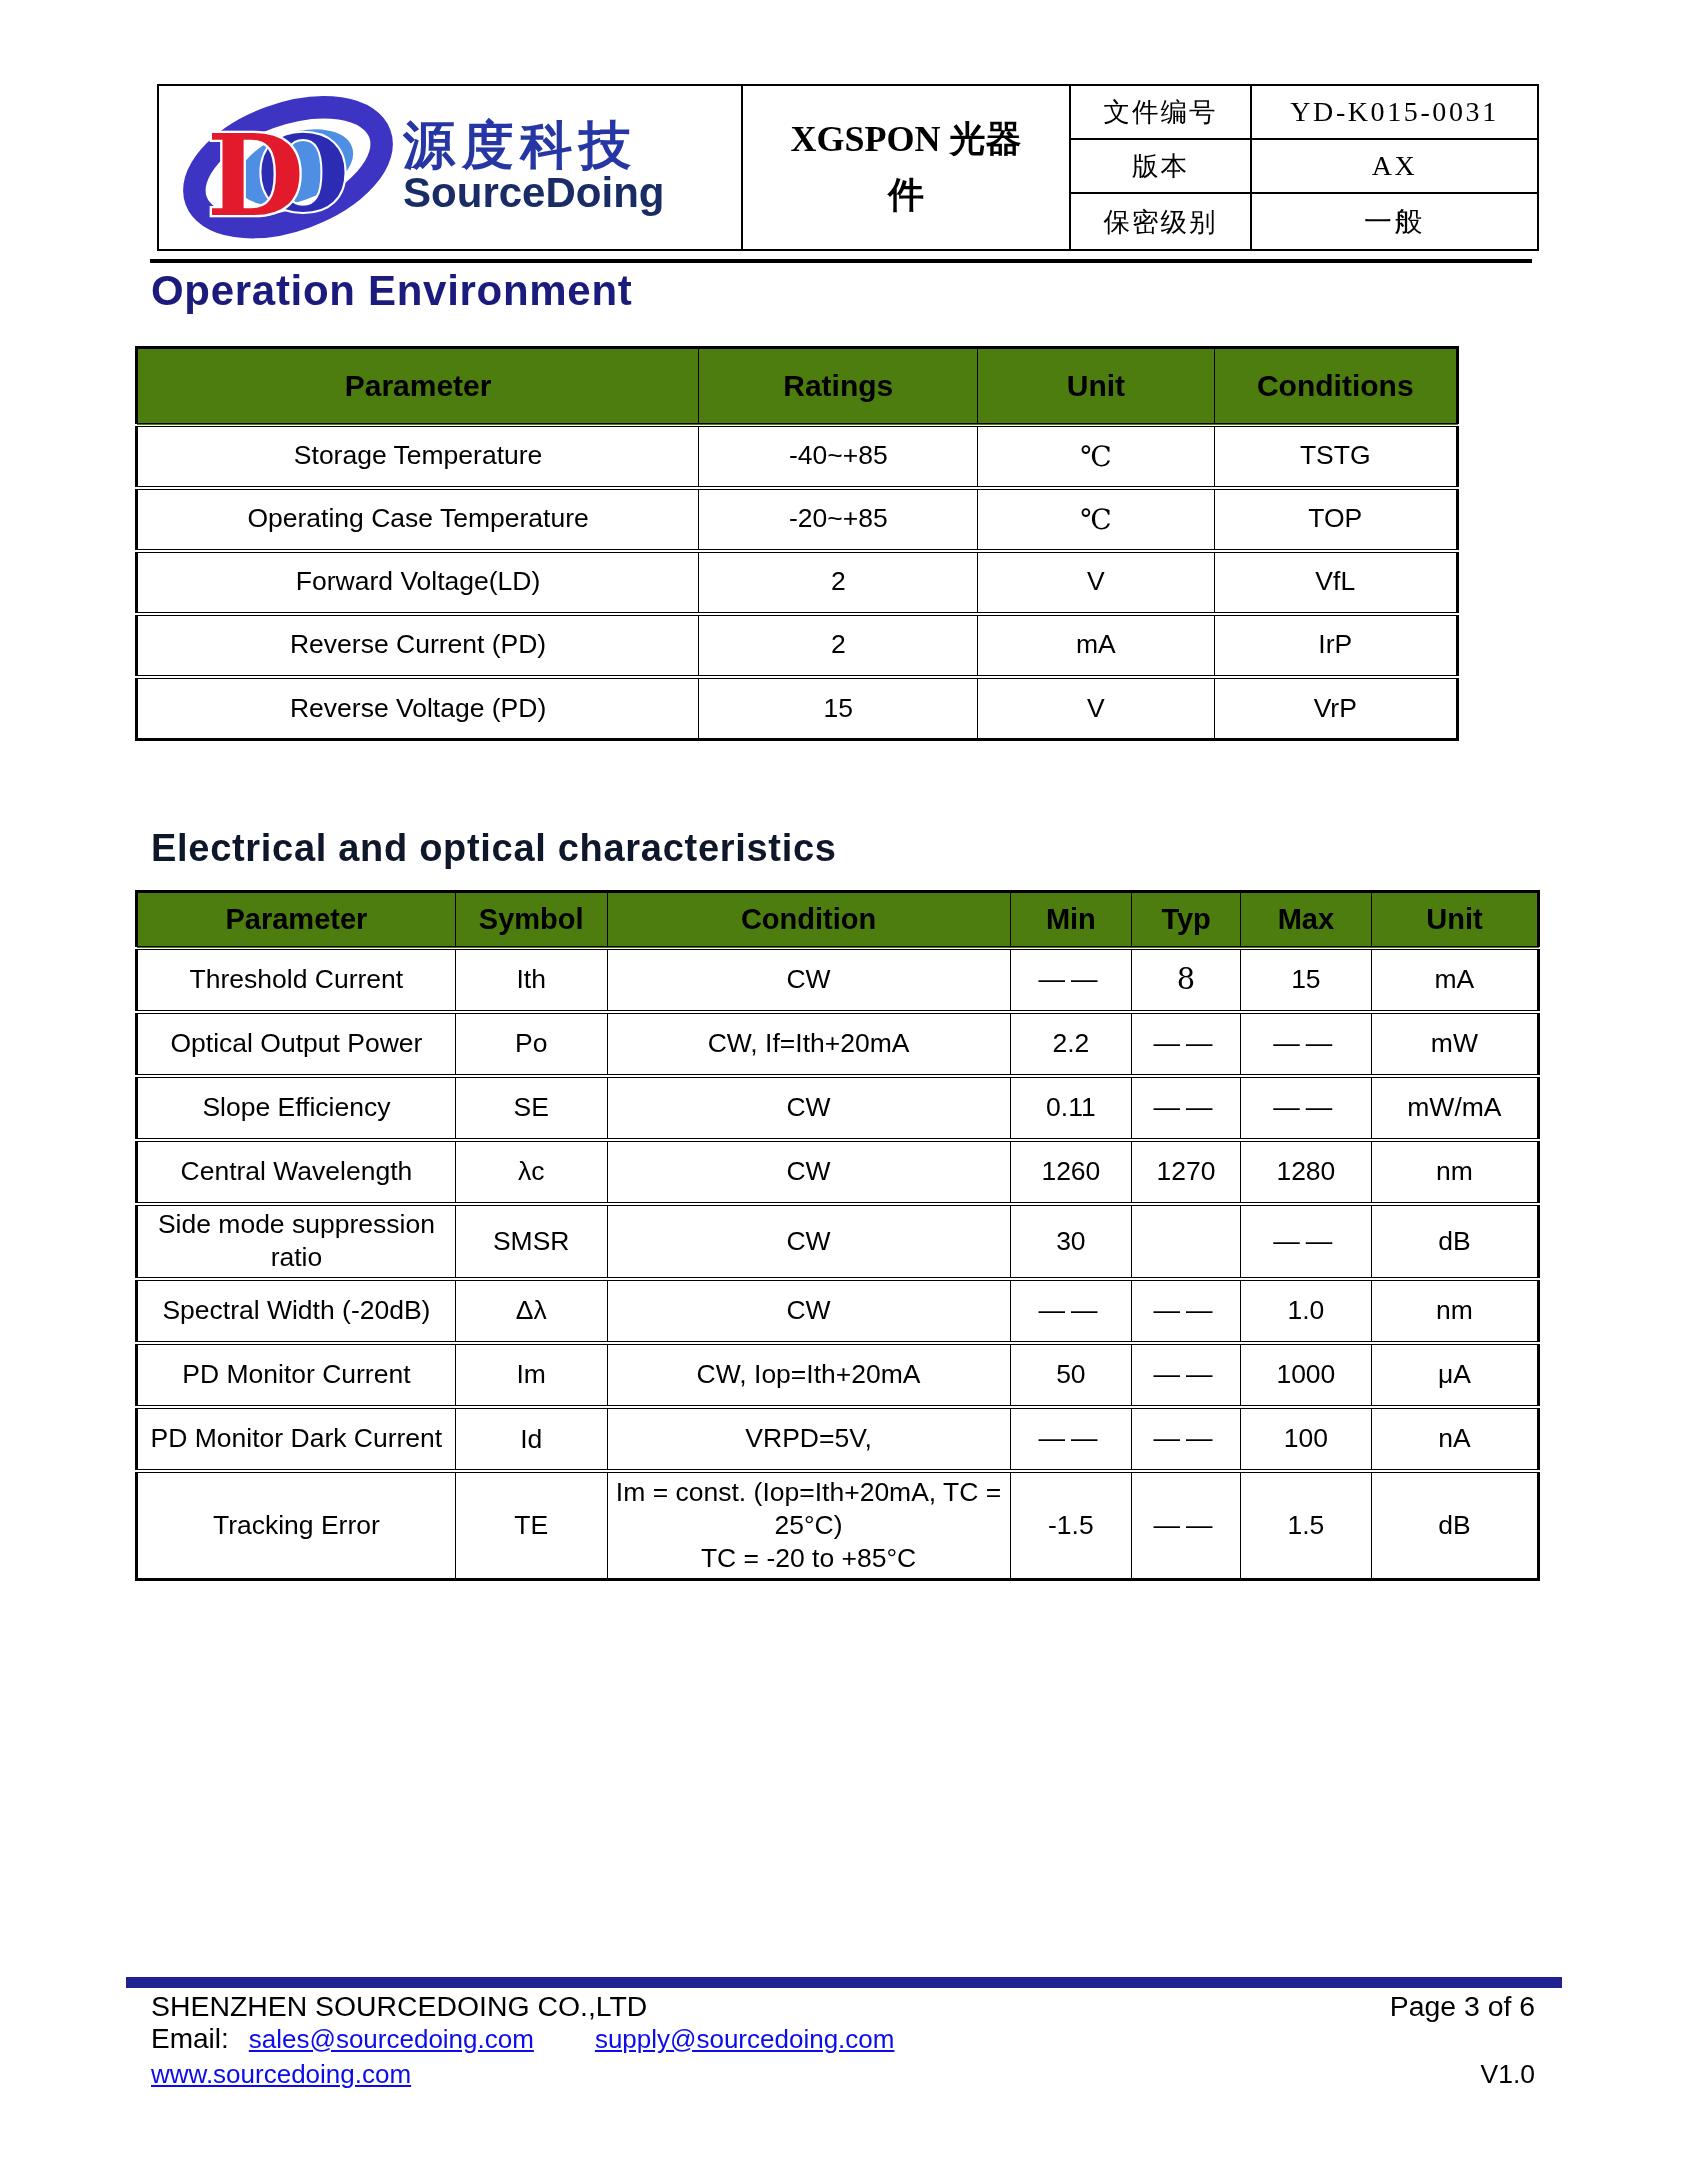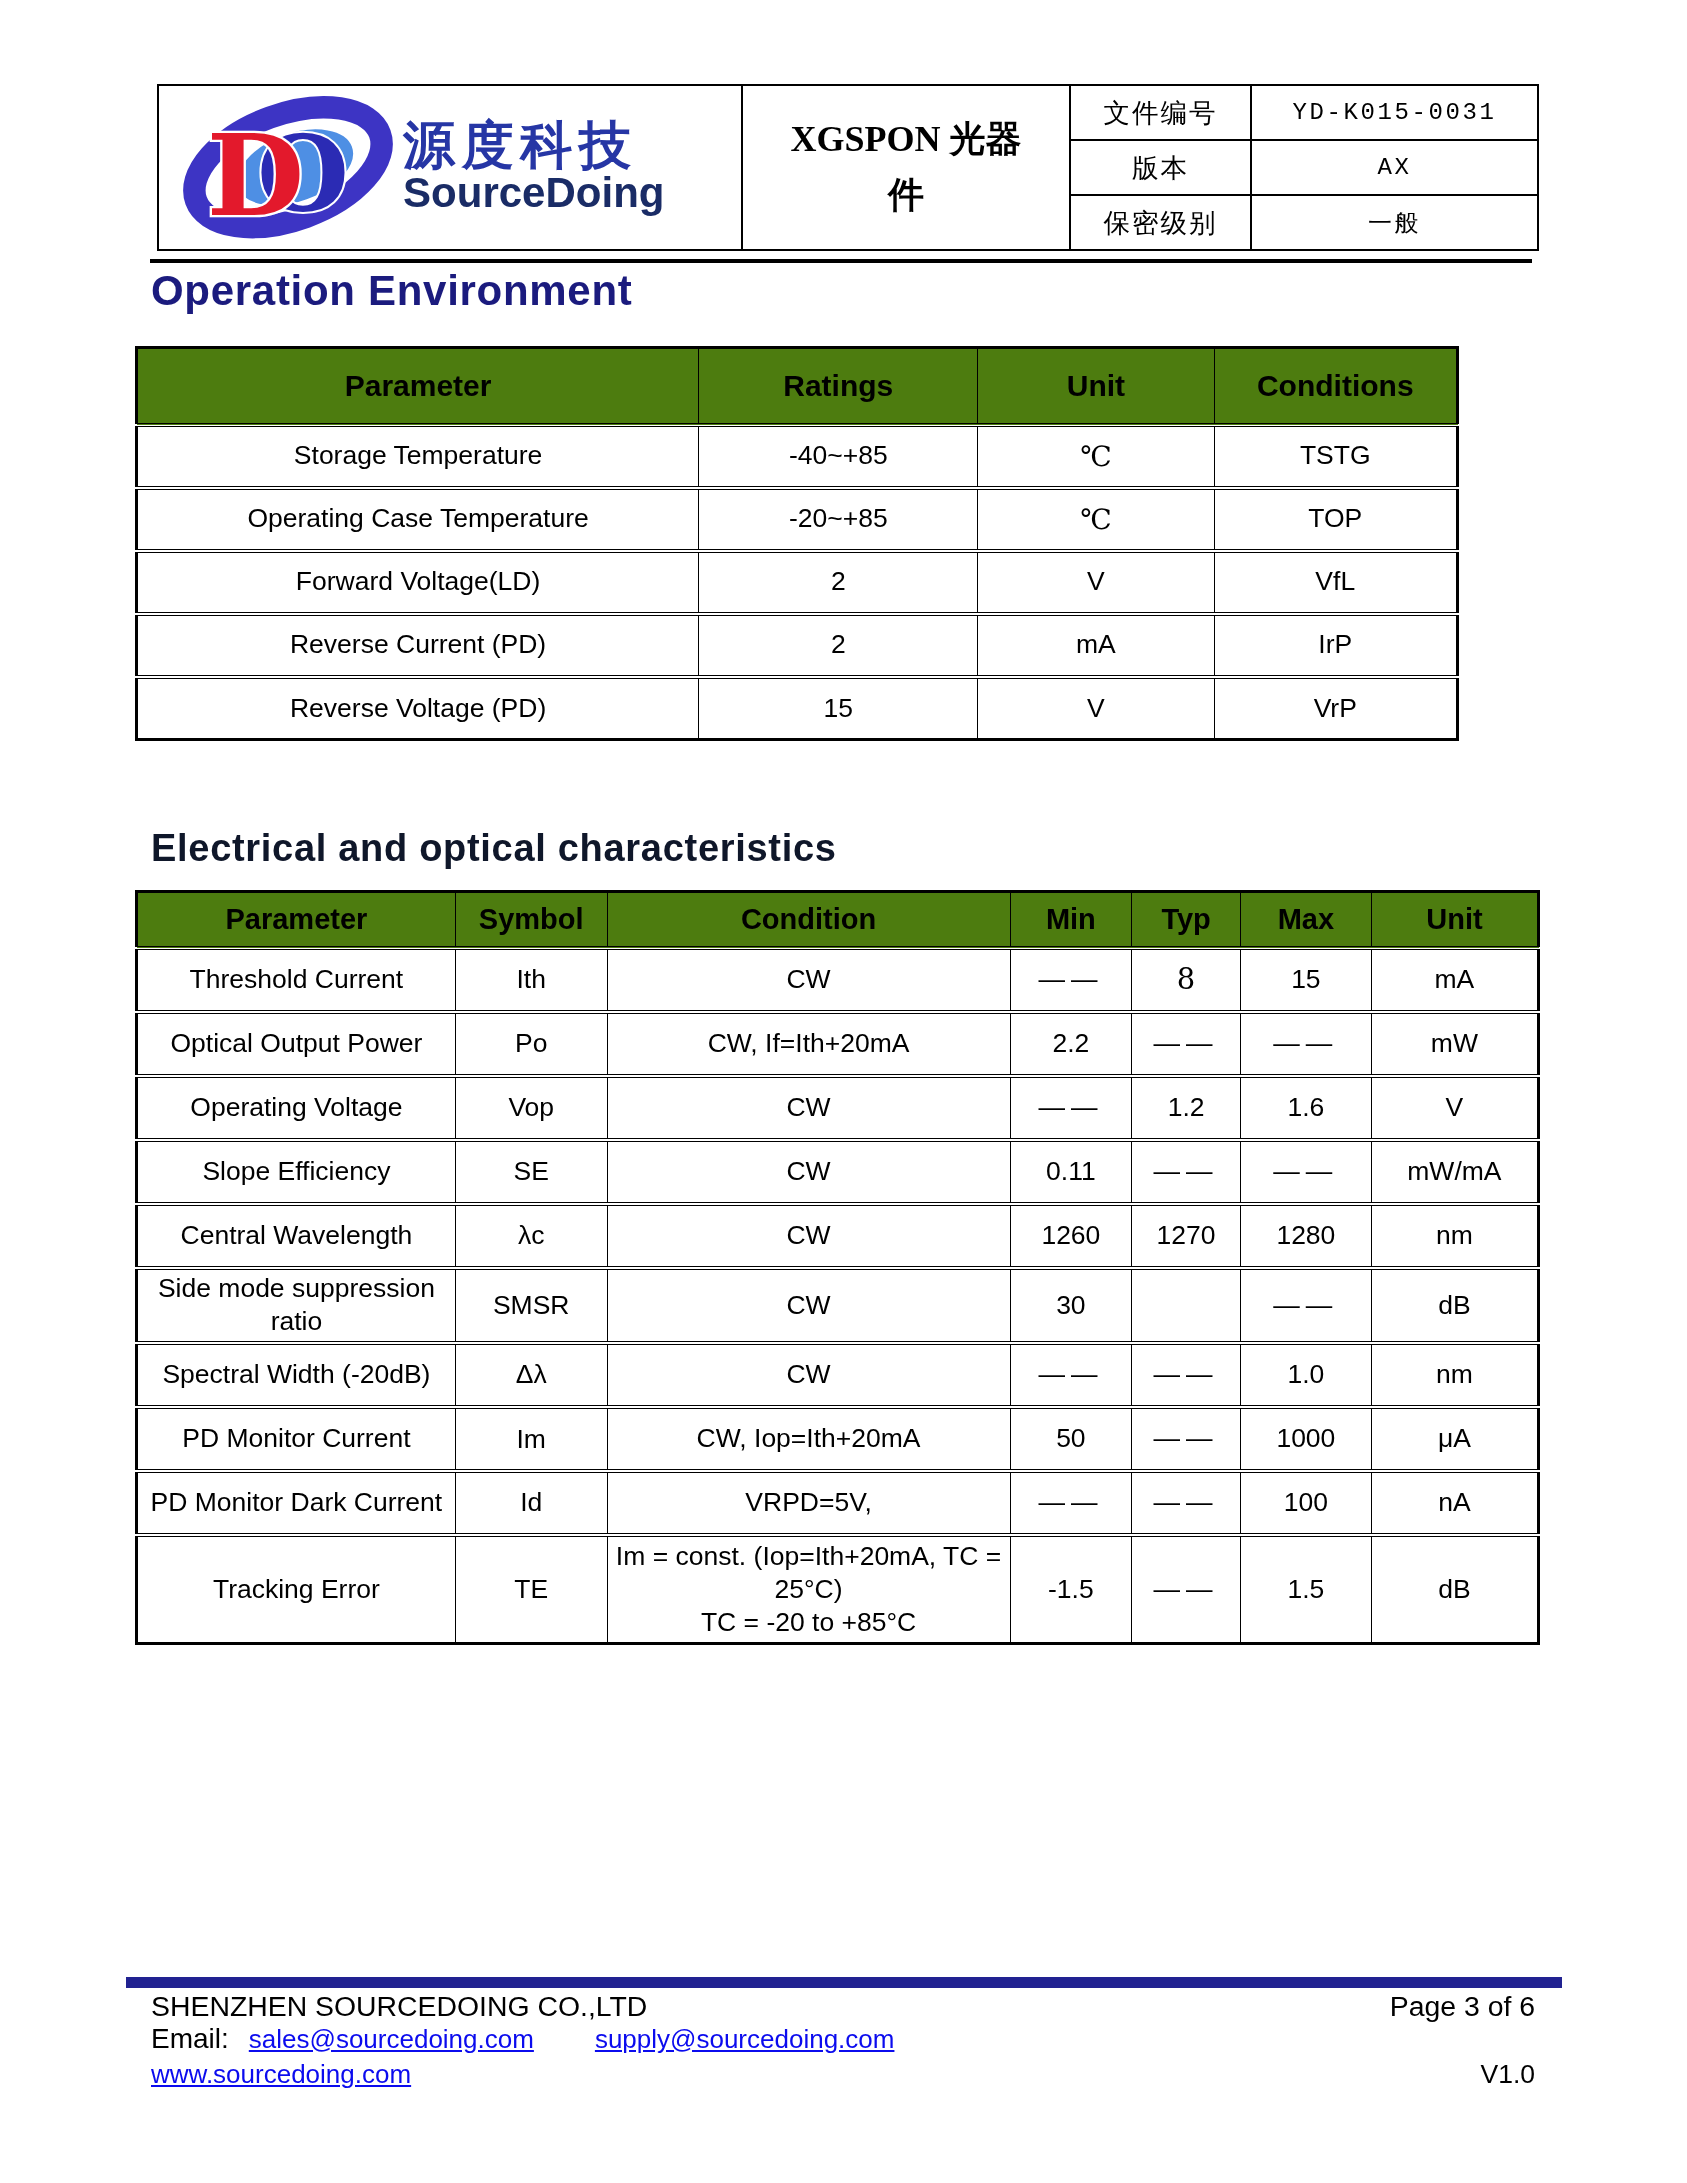--- a/index.html
+++ b/index.html
@@ -10,21 +10,21 @@
 
   
   .header-table{
     position:absolute; left:157px; top:84px; width:1363px; height:167px;
     border-collapse:collapse; table-layout:fixed;
   }
   .header-table td{ border:2px solid #000; text-align:center; vertical-align:middle; }
   .header-table .logo-cell{ width:580px; }
   .header-table .title-cell{ width:324px; }
   .header-table .info-label{ width:177px; font-family:"Liberation Serif", serif; font-size:26.5px; letter-spacing:2px; }
-  .header-table .info-value{ width:283px; font-family:Liberation Mono, monospace; font-size:24px; letter-spacing:2.6px;margin-top:24px; }
+  .header-table .info-value{ width:283px; font-family:Liberation Serif, serif; font-size:28px; letter-spacing:2.6px;margin-top:24px; }
 
   .title-text{
     font-family:"Liberation Serif", serif; font-weight:bold; font-size:36px;
     line-height:1.55; width:265px; margin:0 auto;
   }
 
   
   .logo-wrap{ display:flex; align-items:center; justify-content:flex-start; gap:6.6px; padding-left:18.5px; }
   .logo-mark{ width:218px; height:149px; position:relative; flex:0 0 auto; }
   .logo-text{ text-align:left; }
@@ -207,29 +207,20 @@
         <tr>
           <td>Optical Output Power</td>
           <td>Po</td>
           <td>CW, If=Ith+20mA</td>
           <td>2.2</td>
           <td class="dash">——</td>
           <td class="dash">——</td>
           <td>mW</td>
         </tr>
         <tr>
-          <td>Operating Voltage</td>
-          <td>Vop</td>
-          <td>CW</td>
-          <td class="dash">——</td>
-          <td>1.2</td>
-          <td>1.6</td>
-          <td>V</td>
-        </tr>
-        <tr>
           <td>Slope Efficiency</td>
           <td>SE</td>
           <td>CW</td>
           <td>0.11</td>
           <td class="dash">——</td>
           <td class="dash">——</td>
           <td>mW/mA</td>
         </tr>
         <tr>
           <td>Central Wavelength</td>

